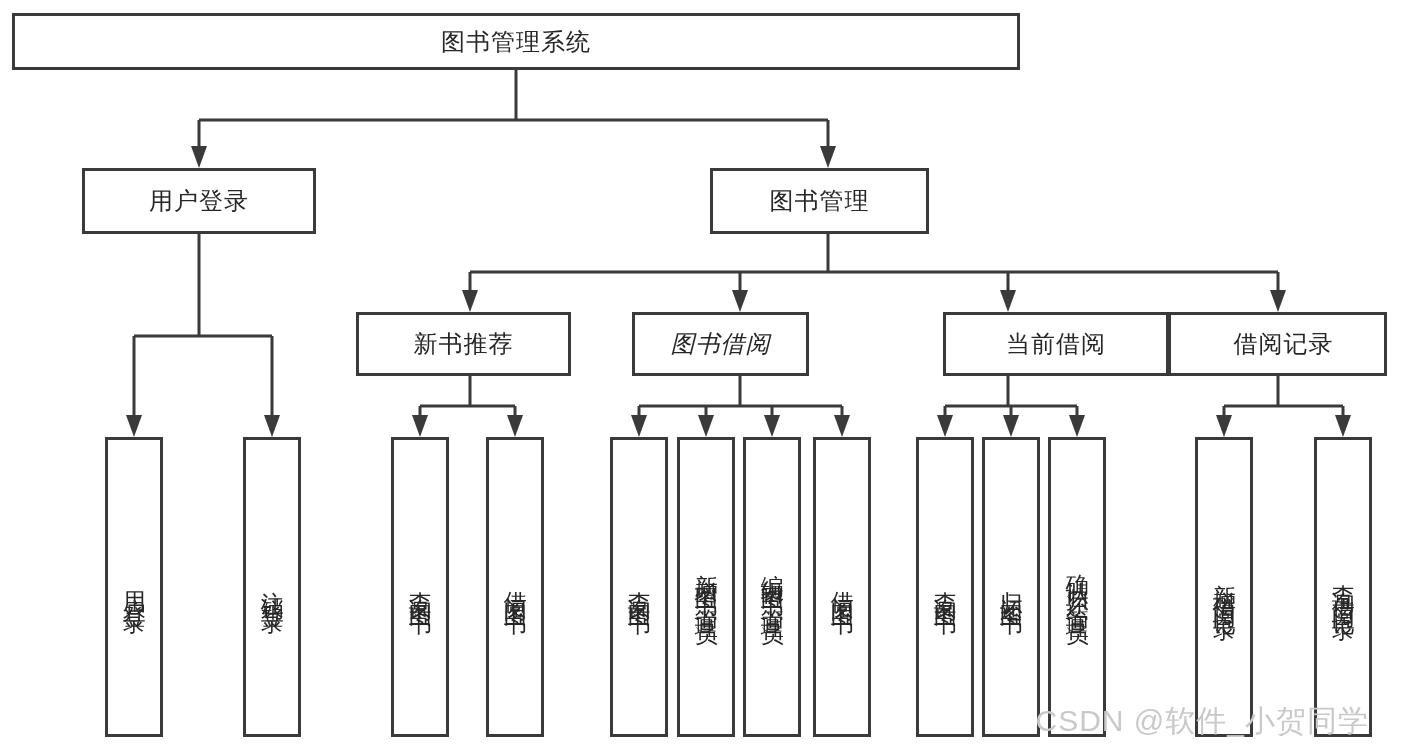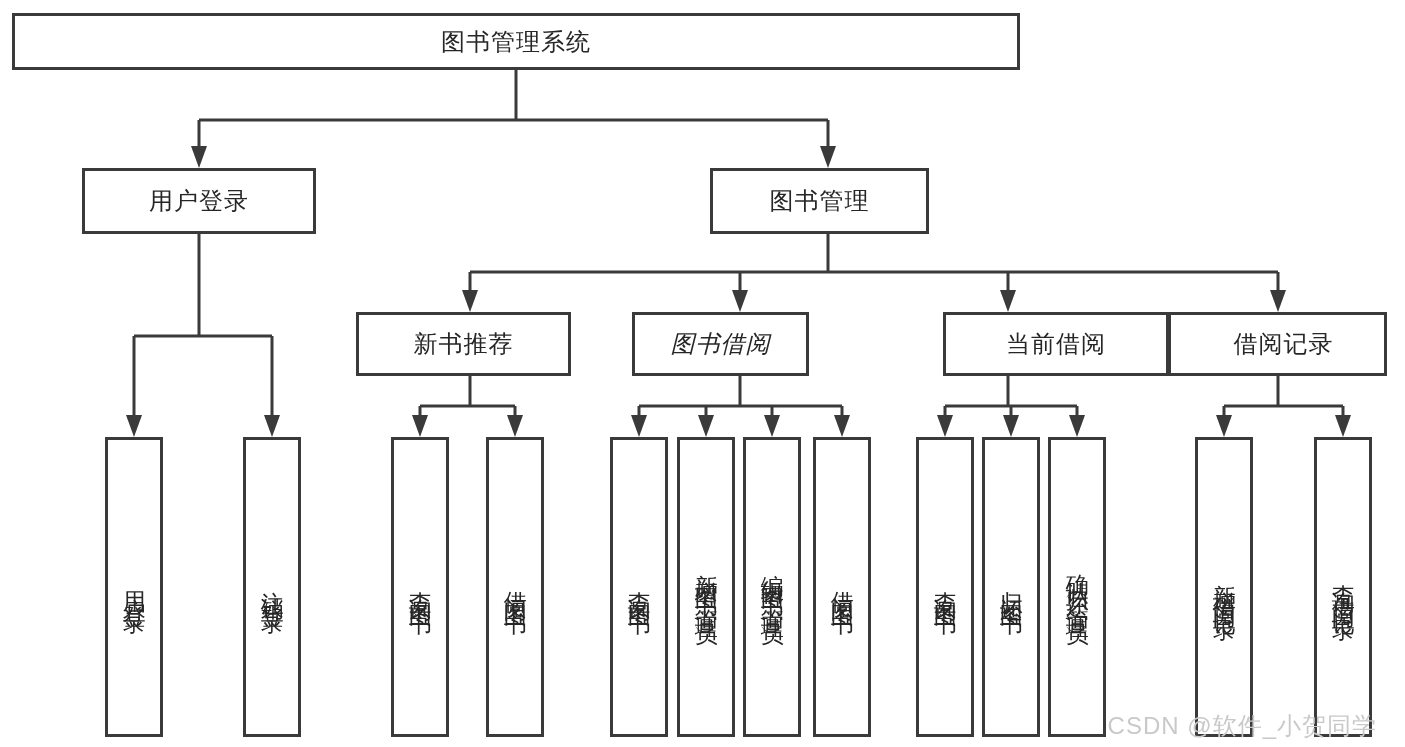--- a/index.html
+++ b/index.html
@@ -71,23 +71,23 @@
   .lf6   { left: 677px; }
   .lf7   { left: 743px; }
   .lf8   { left: 813px; }
   .lf9   { left: 916px; }
   .lf10  { left: 982px; }
   .lf11  { left: 1048px; }
   .lf12  { left: 1195px; }
   .lf13  { left: 1314px; }
   .watermark {
     position: absolute;
-    right: 28px;
+    right: 36px;
     bottom: 5px;
-    font-size: 24px;
+    font-size: 30px;
     color: #c9c9c9;
     letter-spacing: 1px;
     white-space: nowrap;
   }
 </style>
 </head>
 <body>
 
 <div class="canvas">
 

